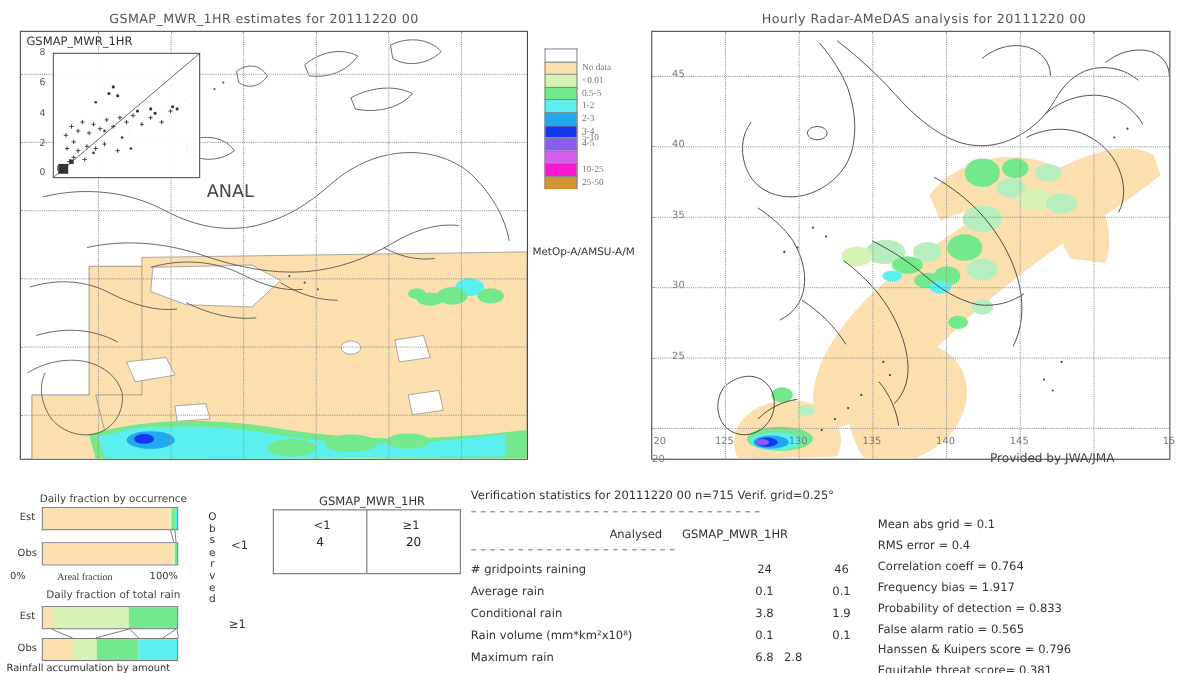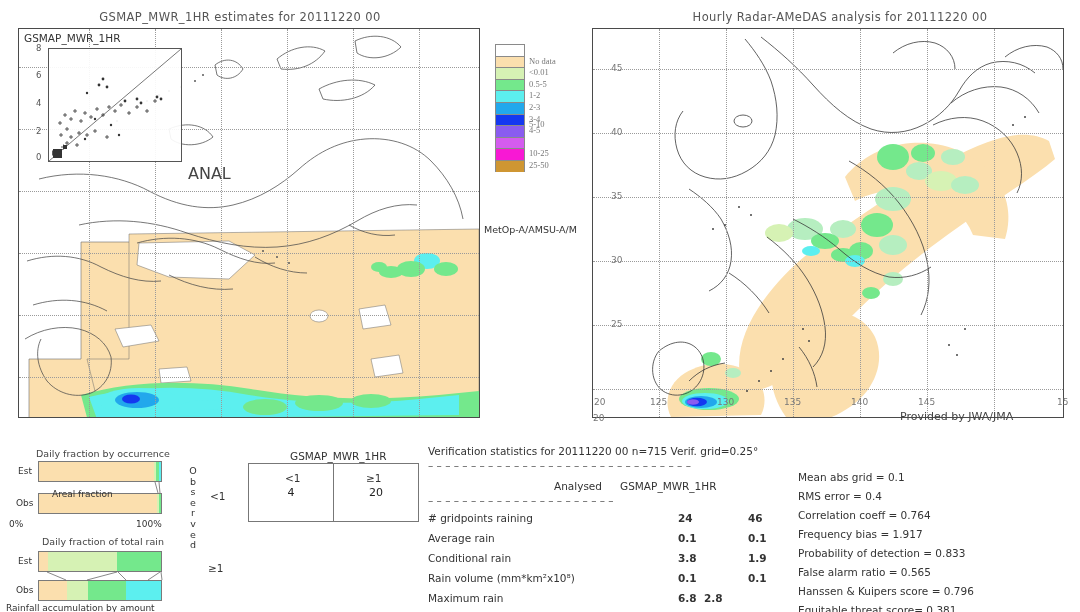--- a/index.html
+++ b/index.html
@@ -35,21 +35,21 @@
 
   
   .ct{position:absolute;border-collapse:collapse;}
   .ct td{border:1px solid #777;width:82px;height:55px;text-align:center;
          vertical-align:middle;font-size:11px;color:#222;}
   .cthdr{position:absolute;font-size:10.5px;color:#333;white-space:nowrap;}
   .vword{position:absolute;font-size:9.5px;color:#333;line-height:10.6px;text-align:center;width:10px;}
 
   
   .st{position:absolute;font-size:10.5px;color:#333;white-space:nowrap;}
-  .stnum{position:absolute;font-size:10.5px;color:#333;text-align:left;width:34px;font-weight:bold;}
+  .stnum{position:absolute;font-size:10.5px;color:#333;text-align:center;width:34px;}
   .dash{position:absolute;font-size:10.5px;color:#555;white-space:nowrap;letter-spacing:0px;}
   .prov{position:absolute;font-size:11px;color:#444;white-space:nowrap;}
   .metop{position:absolute;font-size:9.5px;color:#333;white-space:nowrap;}
 </style>
 </head>
 <body>
 
 <div class="abs ttl" style="left:0;top:10px;width:480px;">GSMAP_MWR_1HR estimates for 20111220 00</div>
 
 <div class="panel" id="leftPanel" style="left:18px;top:28px;width:460px;height:388px;">
@@ -371,21 +371,21 @@
 <div class="barRow" id="occObs" style="left:38px;top:493px;width:124px;height:21px;">
     <div style="width: 96.5%; background: rgb(251, 223, 174);"></div>
     <div style="width: 1.5%; background: rgb(214, 242, 180);"></div>
     <div style="width: 2%; background: rgb(116, 232, 140);"></div>
   </div>
 <svg class="abs" style="left:38px;top:481px;" width="126" height="13">
   <line x1="117" y1="1" x2="120" y2="12" stroke="#555" stroke-width="0.7"></line>
   <line x1="121" y1="1" x2="122" y2="12" stroke="#555" stroke-width="0.7"></line>
 </svg>
 <div class="axName" style="left:9px;top:519px;">0%</div>
-<div class="axName" style="left:52px;top:489px;">Areal fraction</div>
+<div class="axName" style="left:52px;top:519px;font-family:Liberation Serif, serif;">Areal fraction</div>
 <div class="axName" style="left:136px;top:519px;">100%</div>
 
 <div class="abs barTitle" style="left:8px;top:536px;width:190px;">Daily fraction of total rain</div>
 <div class="barLbl" style="left:18px;top:556px;">Est</div>
 <div class="barRow" id="amtEst" style="left:38px;top:551px;width:124px;height:21px;">
     <div style="width: 7%; background: rgb(251, 223, 174);"></div>
     <div style="width: 57%; background: rgb(214, 242, 180);"></div>
     <div style="width: 36%; background: rgb(116, 232, 140);"></div>
   </div>
 <div class="barLbl" style="left:16px;top:585px;">Obs</div>

